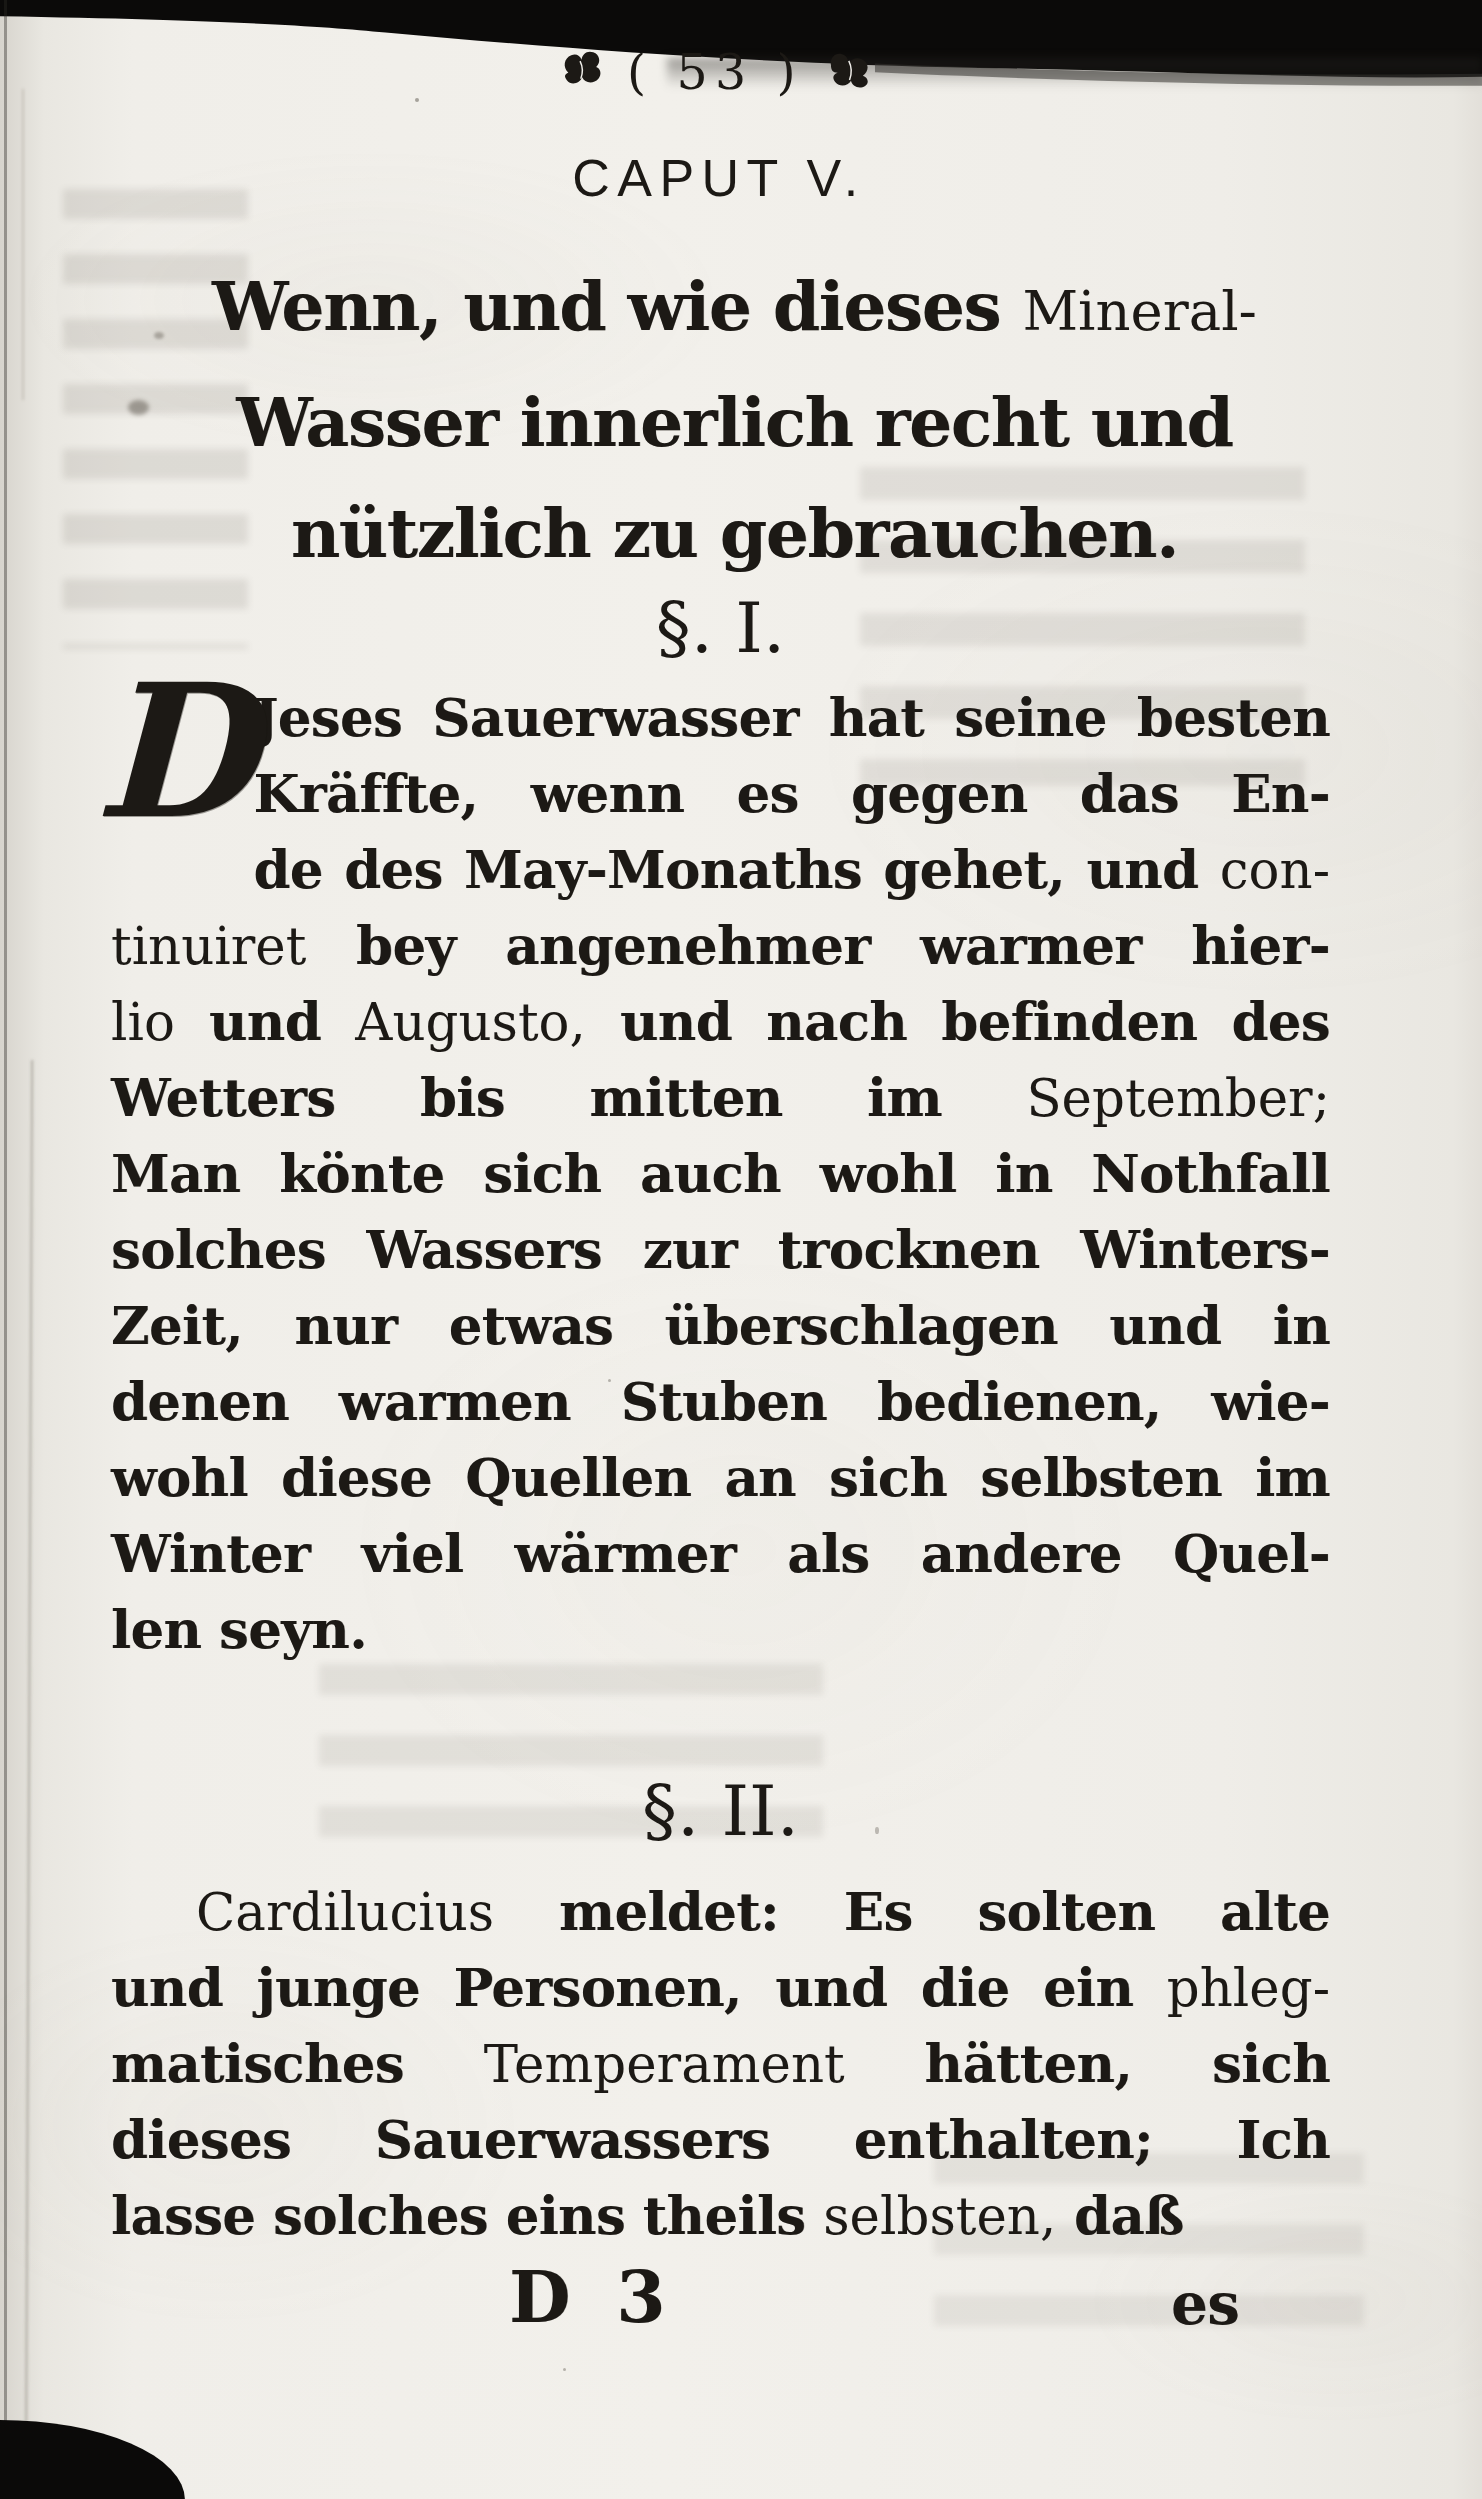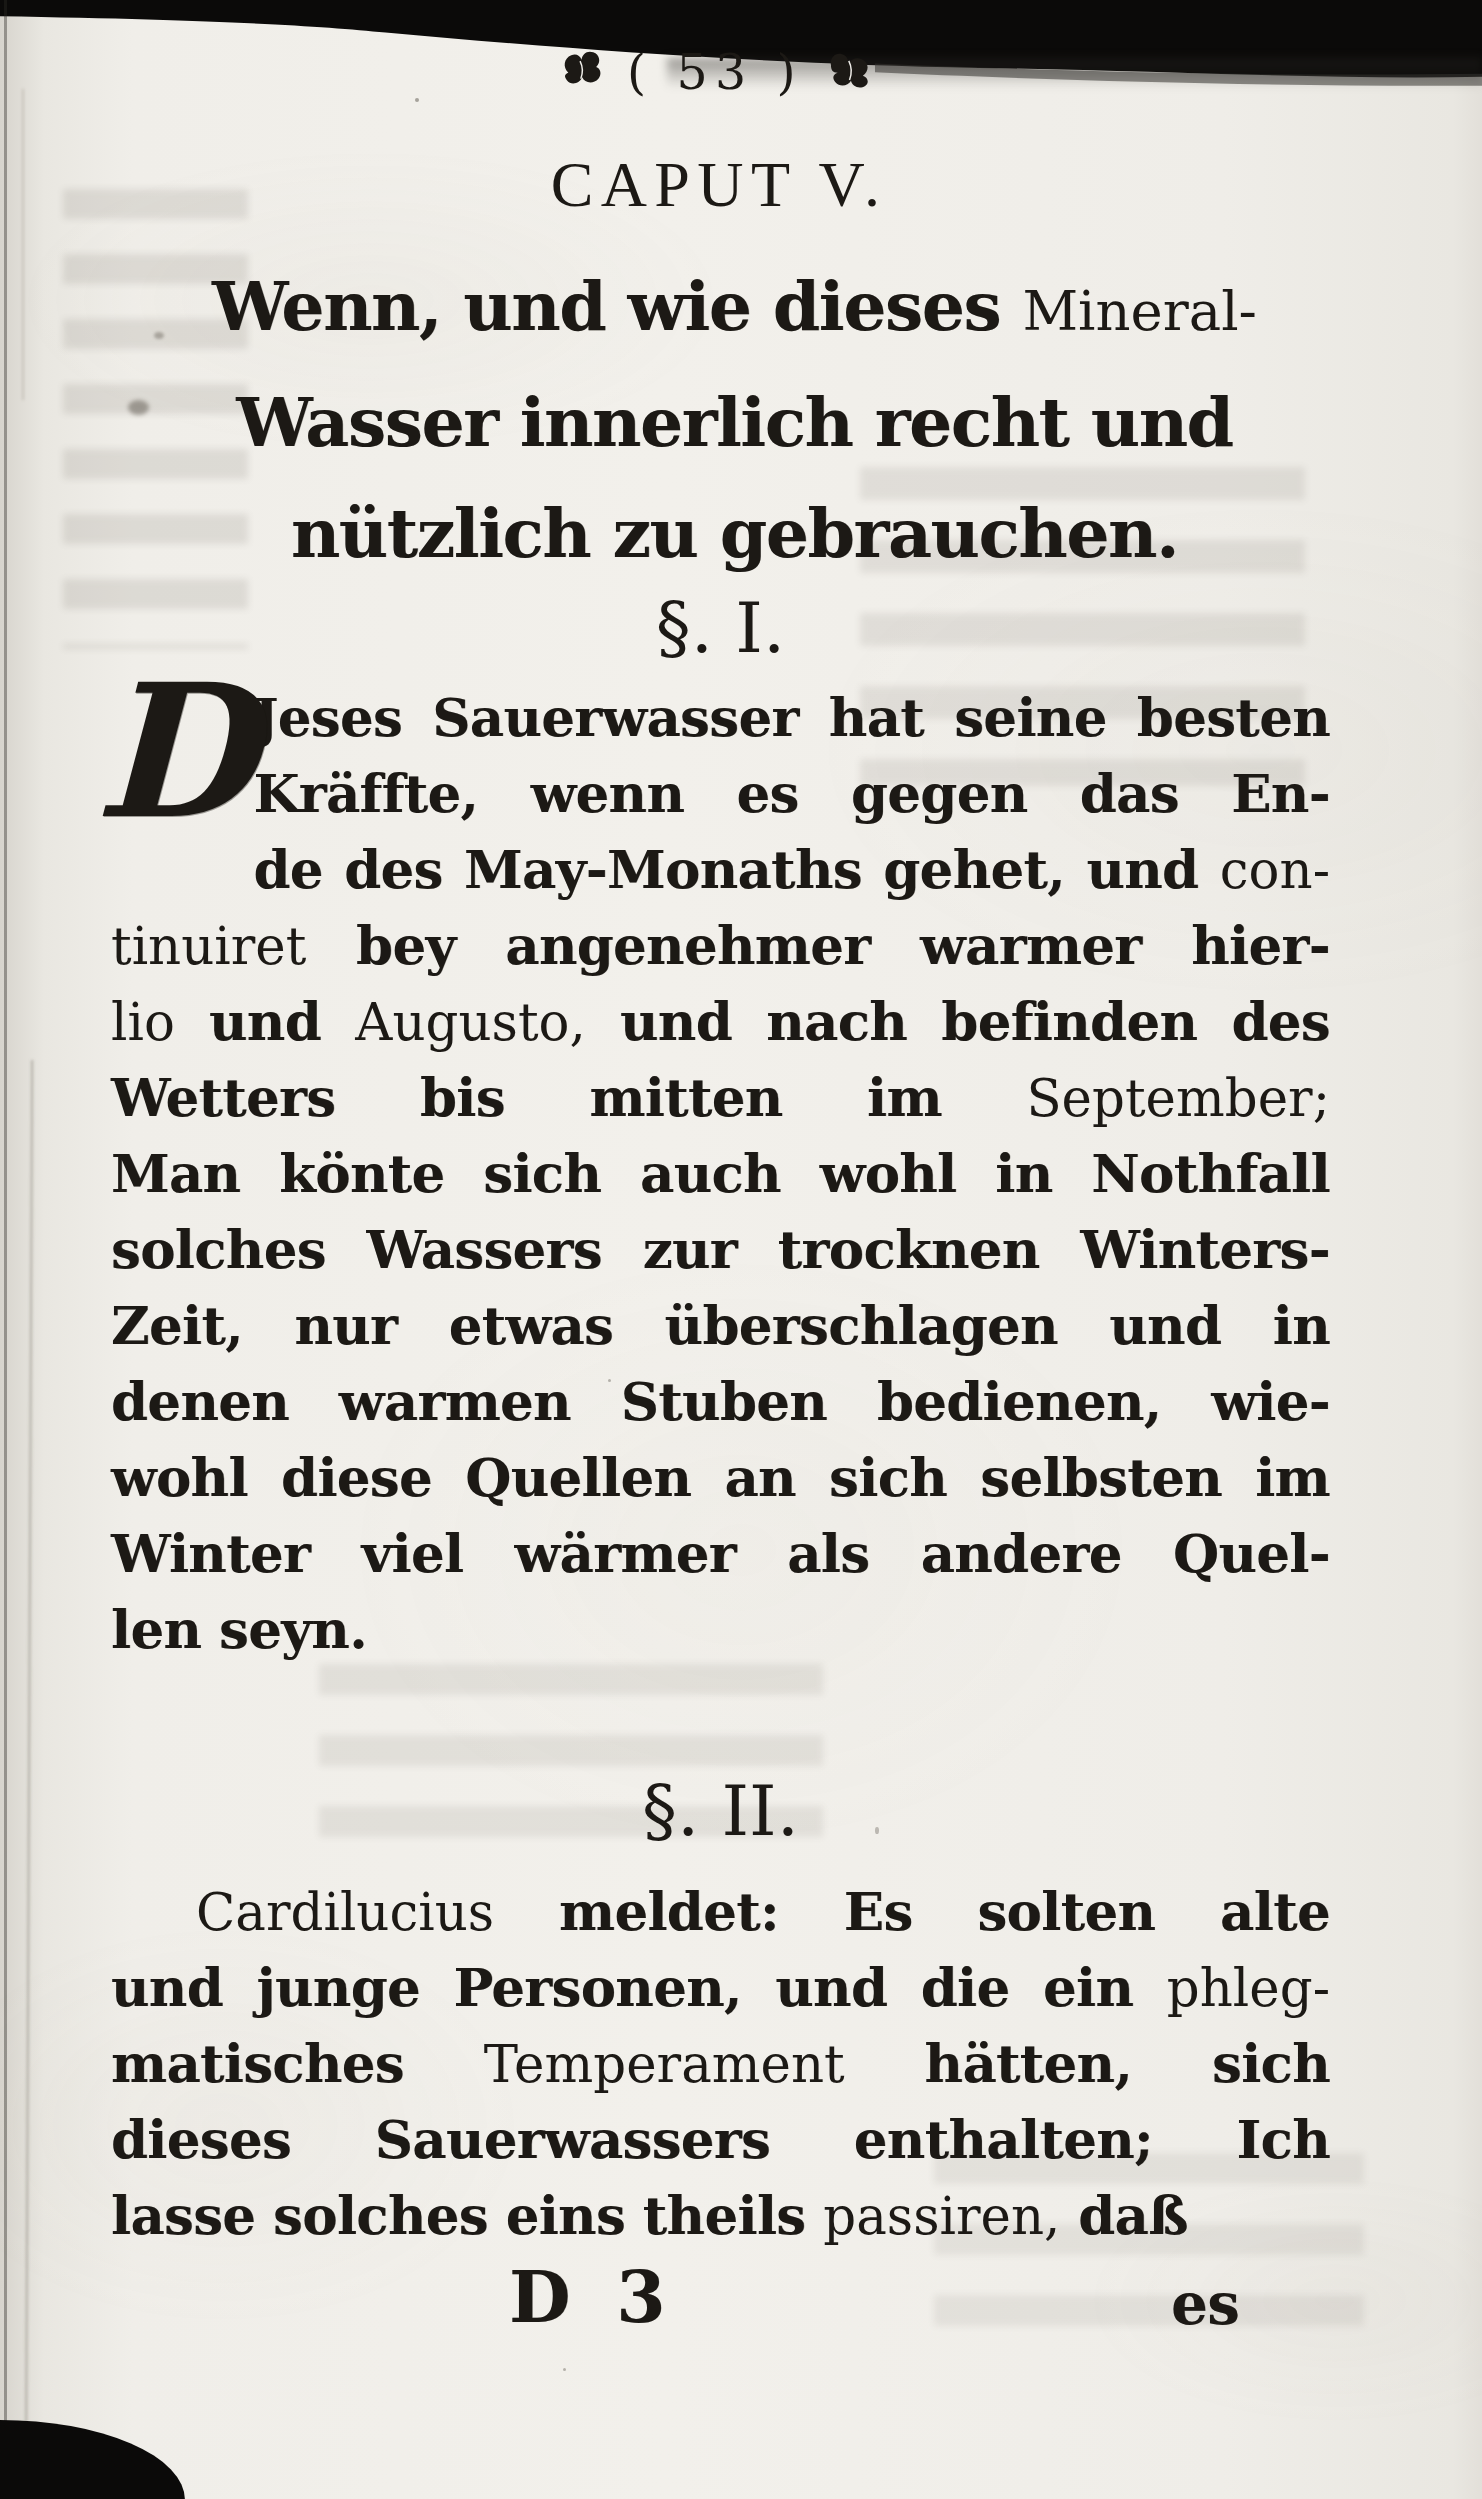--- a/index.html
+++ b/index.html
@@ -48,21 +48,21 @@
   .speck{position:absolute;background:#5b554c;border-radius:50%;pointer-events:none;}
   
   .fraktur{font-family:"DejaVu Serif",serif;font-weight:700;letter-spacing:-0.7px;
     text-shadow:0.4px 0.4px 0 rgba(25,22,18,.35);}
   .roman{font-family:"DejaVu Serif",serif;font-weight:400;letter-spacing:0;}
   .running-head{position:absolute;top:43px;left:0;width:1438px;text-align:center;
     font-size:49px;display:flex;justify-content:center;align-items:center;gap:19px;}
   .pagenum{font-family:"DejaVu Serif",serif;font-weight:500;letter-spacing:7.4px;}
   .orn{display:inline-block;}
   .caput{position:absolute;top:148px;left:0;width:1438px;text-align:center;
-    font-size:64px;font-weight:500;letter-spacing:7.4px;font-family:Liberation Serif, serif;}
+    font-size:52px;font-weight:500;letter-spacing:7.4px;font-family:Liberation Sans, sans-serif;}
   .title{position:absolute;top:251px;left:82px;width:1305px;}
   .title .line{text-align:center;text-align-last:center;font-size:68px;line-height:111px;white-space:nowrap;}
   .title .fraktur{letter-spacing:-1.5px;}
   .title .roman{font-size:.8em;font-weight:400;}
   .sec-head{position:absolute;left:111px;width:1219px;text-align:center;
     font-size:70px;font-weight:500;font-family:"DejaVu Serif",serif;}
   .s1{top:587px;}
   .s2{top:1770px;}
   .para{position:absolute;left:111px;width:1219px;font-size:53px;}
   .p1{top:679px;}
@@ -156,19 +156,19 @@
     </div>
 </div>
 
 <div class="sec-head s2">§. II.</div>
 <div class="para p2">
   <div>
       <div class="line ind"><span class="roman">Cardilucius</span><span class="fraktur"> meldet: Es solten alte</span></div>
       <div class="line"><span class="fraktur">und junge Personen, und die ein </span><span class="roman">phleg-</span></div>
       <div class="line"><span class="fraktur">matisches </span><span class="roman">Temperament</span><span class="fraktur"> hätten, sich</span></div>
       <div class="line"><span class="fraktur">dieses Sauerwassers enthalten; Ich</span></div>
-      <div class="line noj"><span class="fraktur">lasse solches eins theils </span><span class="roman">passiren,</span><span class="fraktur"> daß</span></div>
+      <div class="line noj"><span class="fraktur">lasse solches eins theils </span><span class="roman">selbsten,</span><span class="fraktur"> daß</span></div>
     </div>
 </div>
 
 <div class="footer-sig fraktur">D 3</div>
 <div class="footer-catch fraktur">es</div>
 
 
 </body></html>

